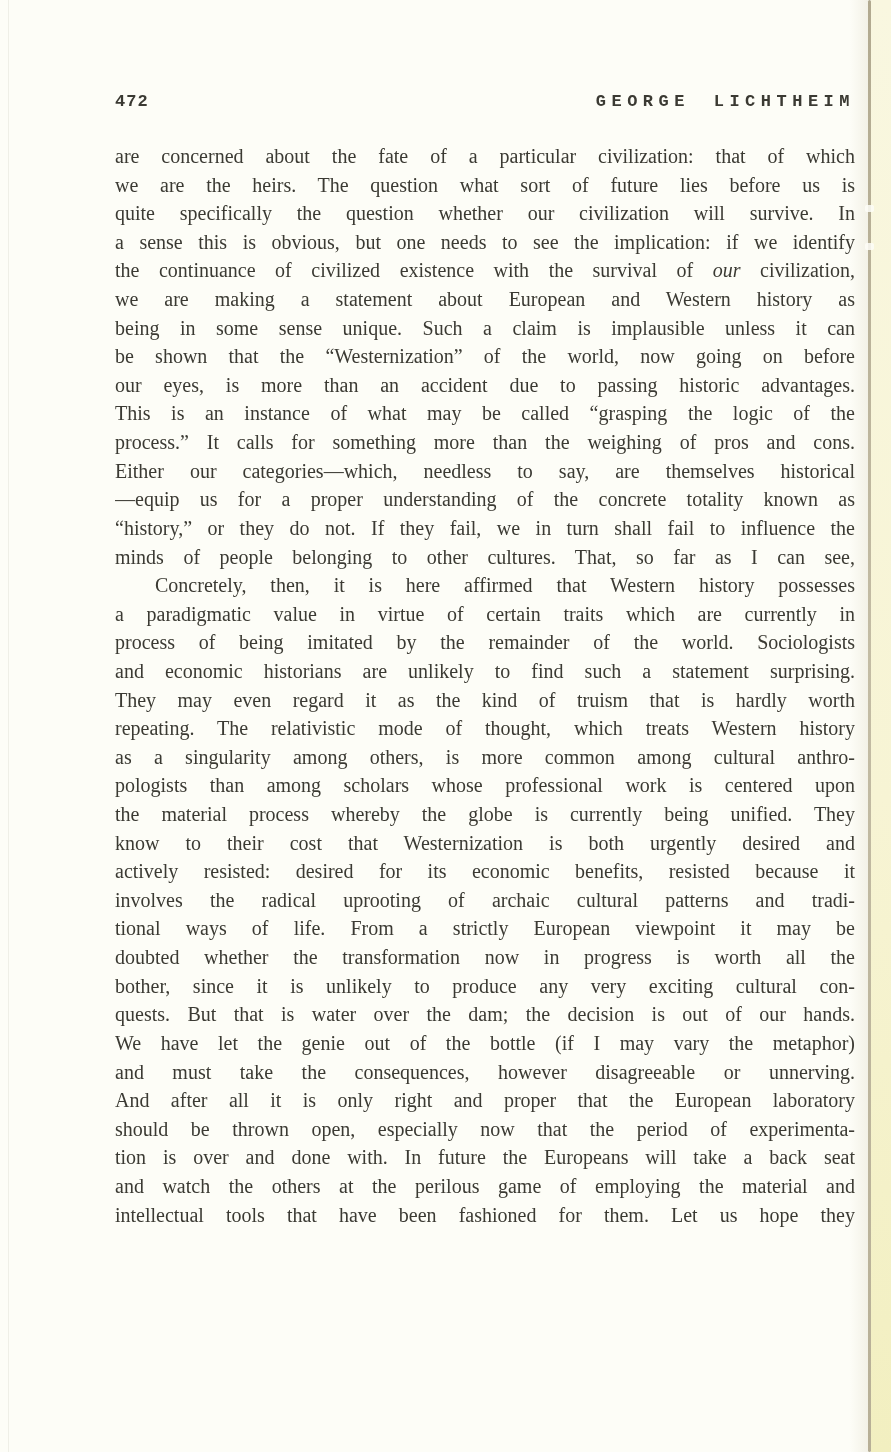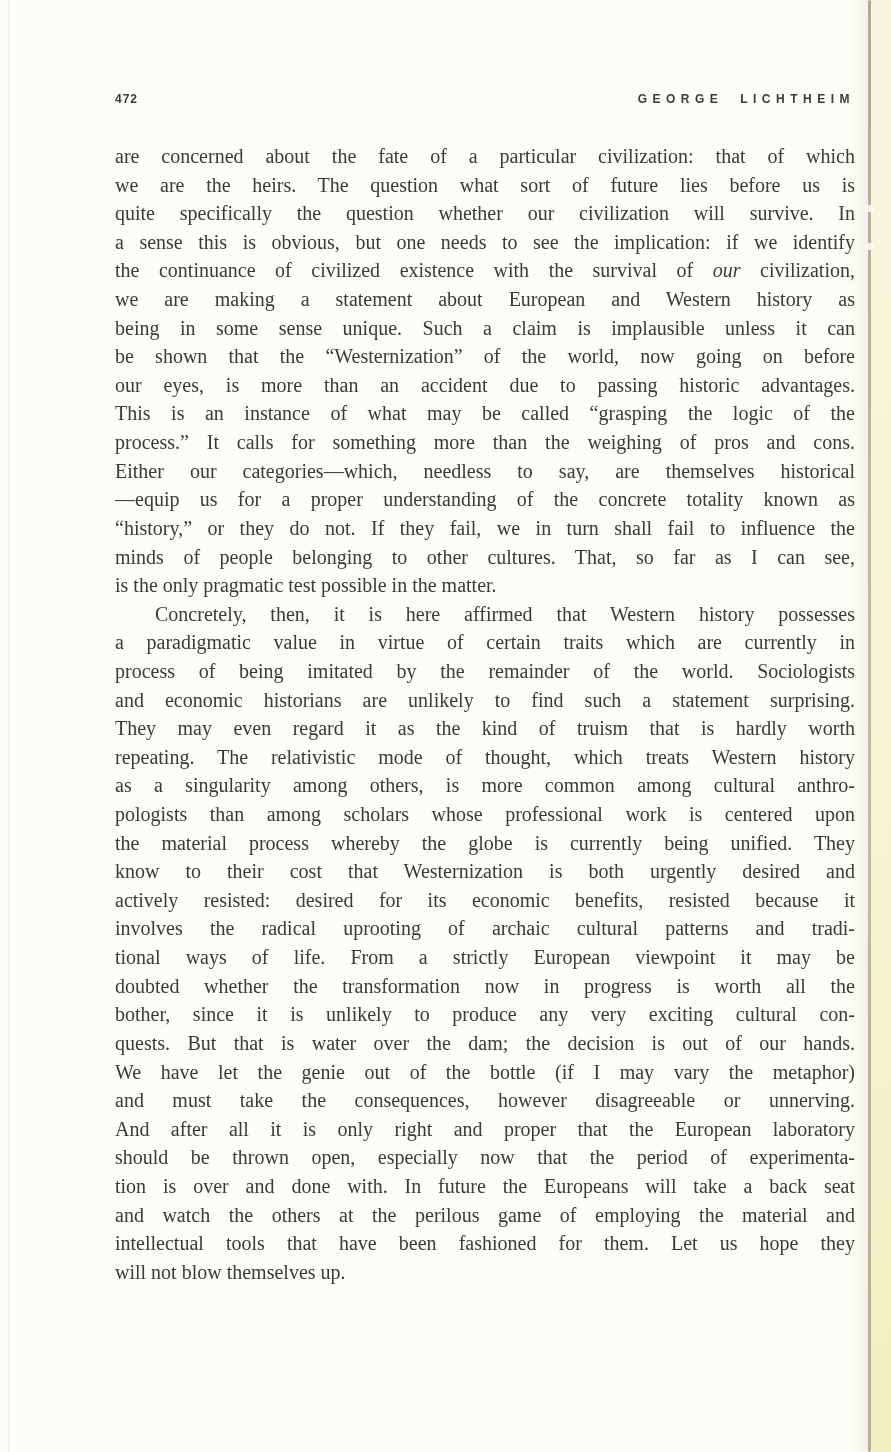--- a/index.html
+++ b/index.html
@@ -38,23 +38,23 @@
   .edge-notch {
     position: absolute; right: 17px; width: 9px; height: 7px;
     background: var(--paper, #fdfdf7); opacity: 0.85; border-radius: 2px;
   }
   .notch-1 { top: 205px; }
   .notch-2 { top: 243px; }
 
   .page-header {
     position: absolute; left: 115px; top: 92px; width: 740px;
     display: flex; justify-content: space-between; align-items: baseline;
-    font-family: Liberation Sans, sans-serif;
+    font-family: Liberation Mono, monospace;
     font-weight: bold;
-    font-size: 12px;
+    font-size: 17px;
     letter-spacing: 1px;
   }
   .running-title { letter-spacing: 5.5px; word-spacing: 8px; margin-left: 16px; }
 
   .body-text {
     position: absolute; left: 115px; top: 142px; width: 740px;
     font-size: 20px;
     line-height: 28.62px;
   }
   .line {
@@ -90,21 +90,20 @@
         <div class="line">we are making a statement about European and Western history as</div>
         <div class="line">being in some sense unique. Such a claim is implausible unless it can</div>
         <div class="line">be shown that the “Westernization” of the world, now going on before</div>
         <div class="line">our eyes, is more than an accident due to passing historic advantages.</div>
         <div class="line">This is an instance of what may be called “grasping the logic of the</div>
         <div class="line">process.” It calls for something more than the weighing of pros and cons.</div>
         <div class="line">Either our categories—which, needless to say, are themselves historical</div>
         <div class="line">—equip us for a proper understanding of the concrete totality known as</div>
         <div class="line">“history,” or they do not. If they fail, we in turn shall fail to influence the</div>
         <div class="line">minds of people belonging to other cultures. That, so far as I can see,</div>
-        <div class="line last">is the only pragmatic test possible in the matter.</div>
       </div>
     <div class="paragraph">
         <div class="line indent">Concretely, then, it is here affirmed that Western history possesses</div>
         <div class="line">a paradigmatic value in virtue of certain traits which are currently in</div>
         <div class="line">process of being imitated by the remainder of the world. Sociologists</div>
         <div class="line">and economic historians are unlikely to find such a statement surprising.</div>
         <div class="line">They may even regard it as the kind of truism that is hardly worth</div>
         <div class="line">repeating. The relativistic mode of thought, which treats Western history</div>
         <div class="line">as a singularity among others, is more common among cultural anthro-</div>
         <div class="line">pologists than among scholars whose professional work is centered upon</div>
@@ -116,21 +115,20 @@
         <div class="line">doubted whether the transformation now in progress is worth all the</div>
         <div class="line">bother, since it is unlikely to produce any very exciting cultural con-</div>
         <div class="line">quests. But that is water over the dam; the decision is out of our hands.</div>
         <div class="line">We have let the genie out of the bottle (if I may vary the metaphor)</div>
         <div class="line">and must take the consequences, however disagreeable or unnerving.</div>
         <div class="line">And after all it is only right and proper that the European laboratory</div>
         <div class="line">should be thrown open, especially now that the period of experimenta-</div>
         <div class="line">tion is over and done with. In future the Europeans will take a back seat</div>
         <div class="line">and watch the others at the perilous game of employing the material and</div>
         <div class="line">intellectual tools that have been fashioned for them. Let us hope they</div>
-        <div class="line last">will not blow themselves up.</div>
       </div>
   </div>
 
   <div class="edge-shadow"></div>
   <div class="edge-line"></div>
   <div class="edge-strip"></div>
   <div class="edge-notch notch-1"></div>
   <div class="edge-notch notch-2"></div>
 
 </div>

